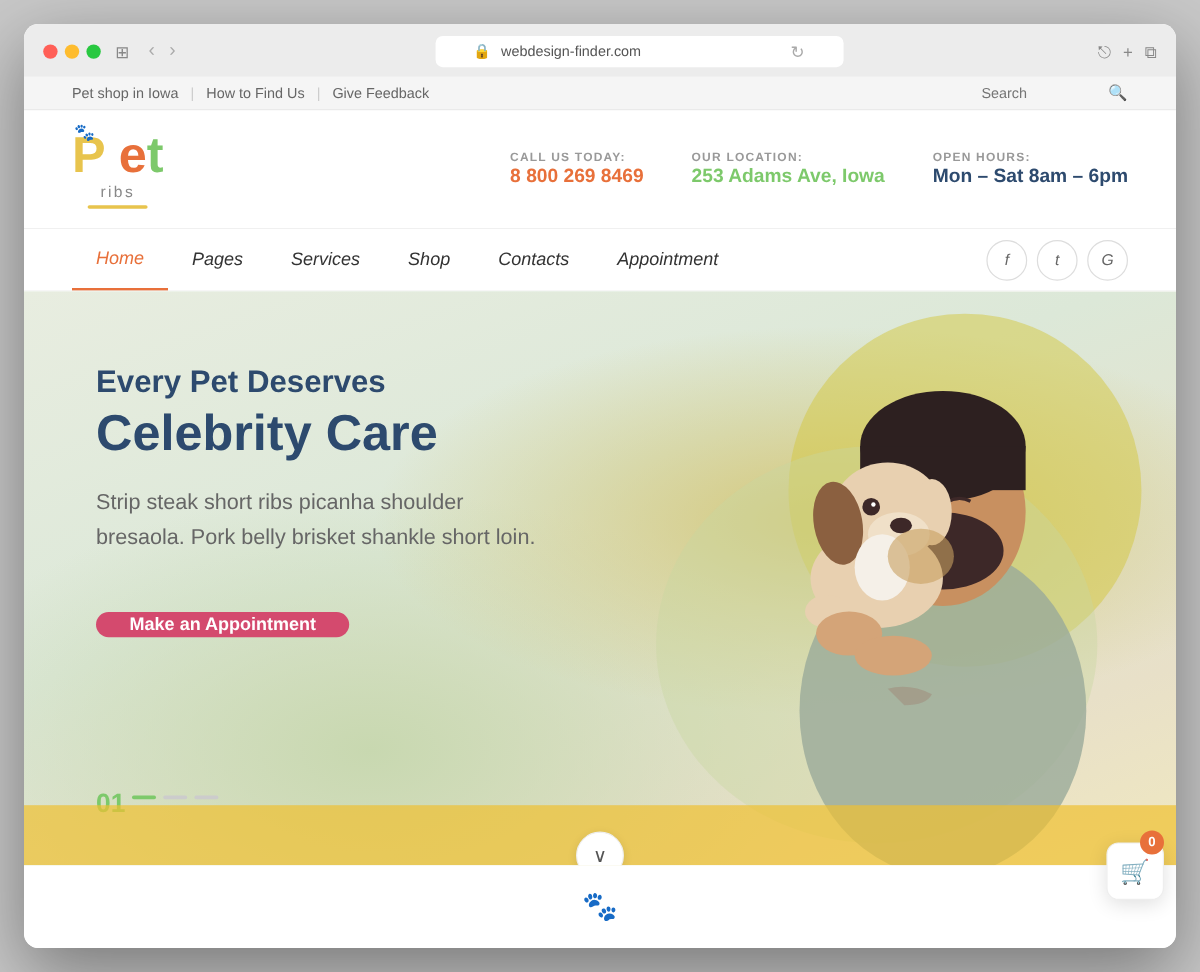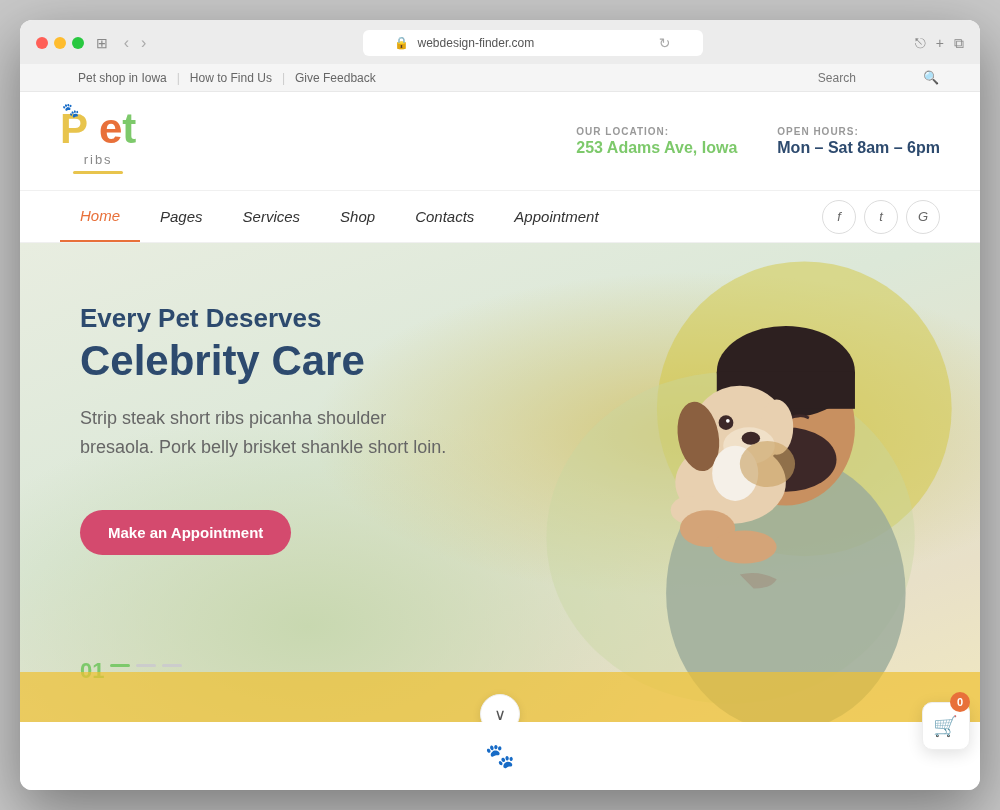--- a/index.html
+++ b/index.html
@@ -111,21 +111,20 @@
       justify-content: space-between;
       font-size: 12px;
       color: #666;
       flex-shrink: 0;
     }
 
     .topbar-links {
       display: flex;
       gap: 0;
       align-items: center;
-      margin-left: 18px;
     }
 
     .topbar-link {
       color: #666;
       text-decoration: none;
       font-size: 12px;
     }
 
     .topbar-separator {
       margin: 0 10px;
@@ -321,21 +320,21 @@
       color: #666;
       line-height: 1.6;
       margin-bottom: 48px;
       max-width: 380px;
     }
 
     .hero-btn {
       background: #d44a6e;
       color: #fff;
       border: none;
-      padding: 14px 28px;
+      padding: 2px 28px;
       border-radius: 30px;
       font-size: 15px;
       font-weight: 600;
       cursor: pointer;
     }
 
     .hero-slide-indicator {
       position: absolute;
       bottom: 40px;
       left: 60px;
@@ -524,20 +523,24 @@
           <span class="logo-paw">🐾</span>
           P
         </span><span class="logo-e">e</span><span class="logo-t">t</span>
       </div>
       <div class="logo-subtitle">ribs</div>
       <div class="logo-underline"></div>
     </div>
 
     <div class="header-info">
       <div class="info-block">
+        <span class="info-label">CALL US TODAY:</span>
+        <span class="info-value phone">8 800 269 8469</span>
+      </div>
+      <div class="info-block">
         <span class="info-label">OUR LOCATION:</span>
         <span class="info-value location">253 Adams Ave, Iowa</span>
       </div>
       <div class="info-block">
         <span class="info-label">OPEN HOURS:</span>
         <span class="info-value hours">Mon – Sat 8am – 6pm</span>
       </div>
     </div>
   </div>
 

